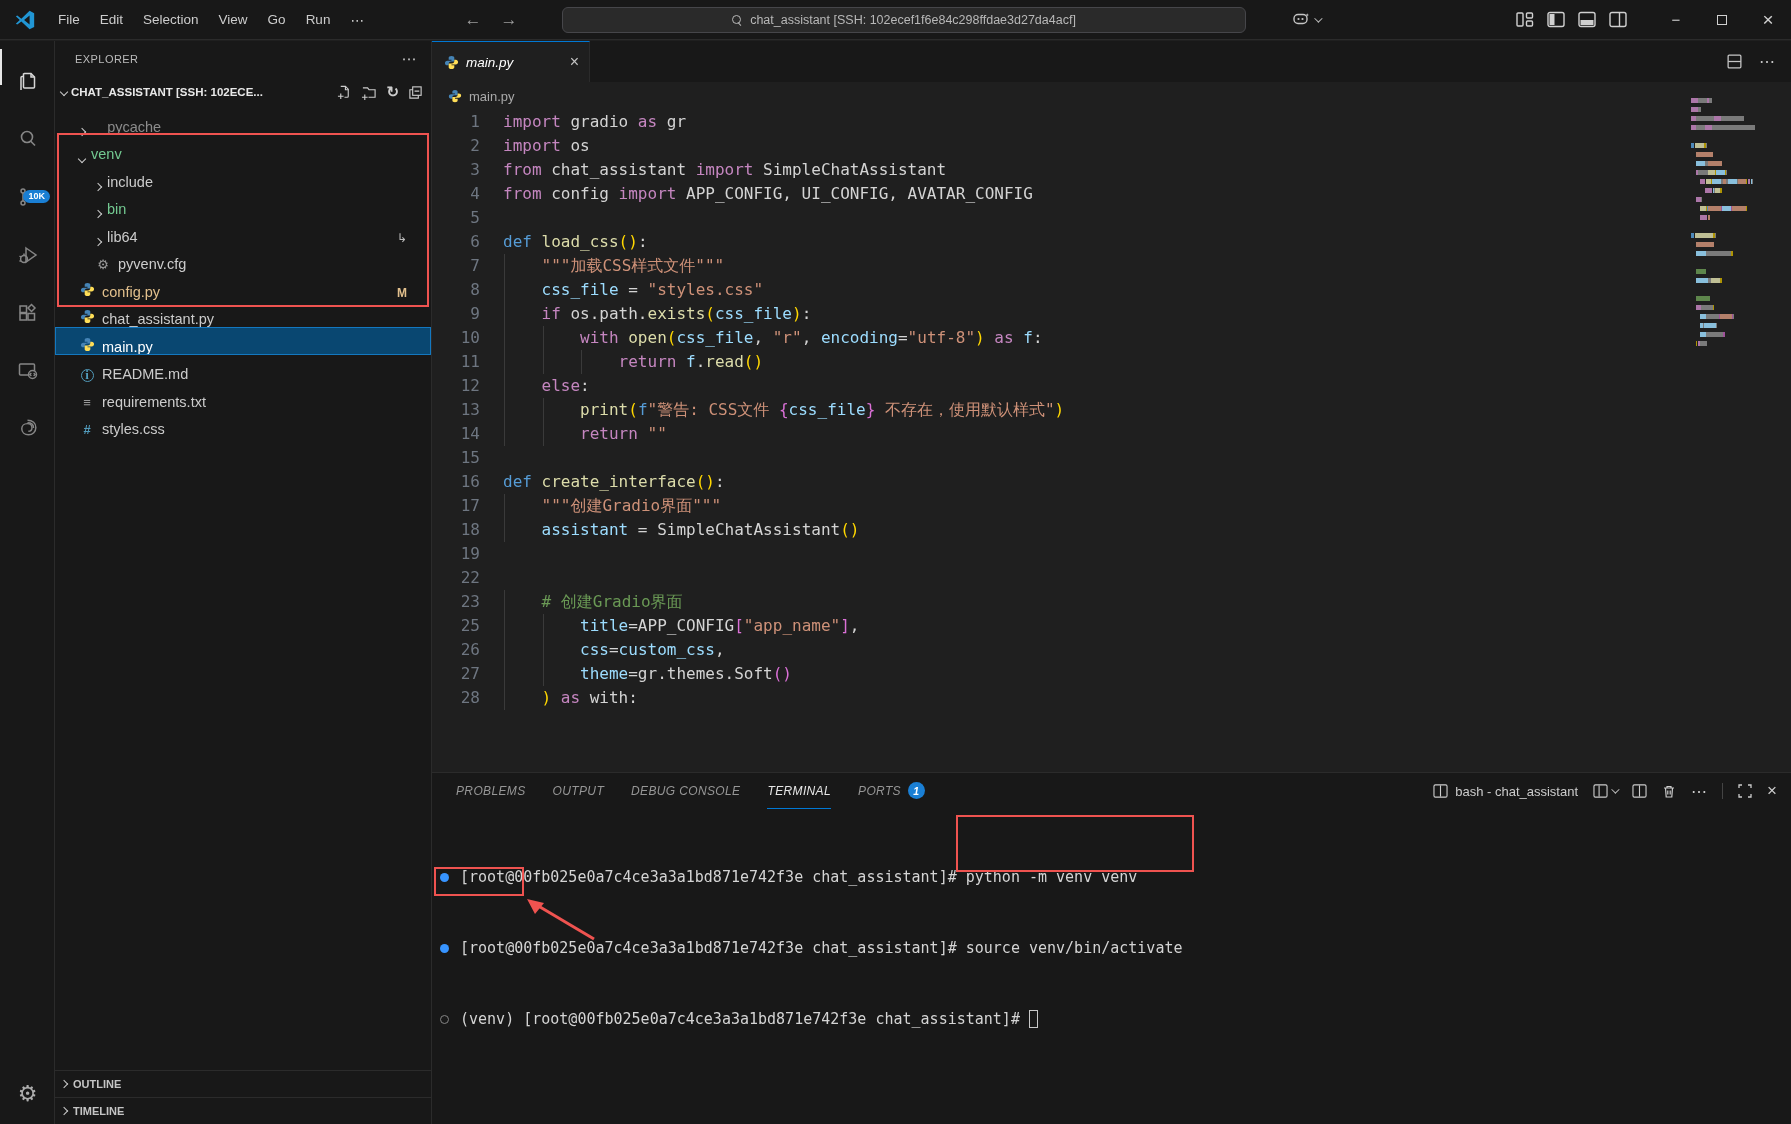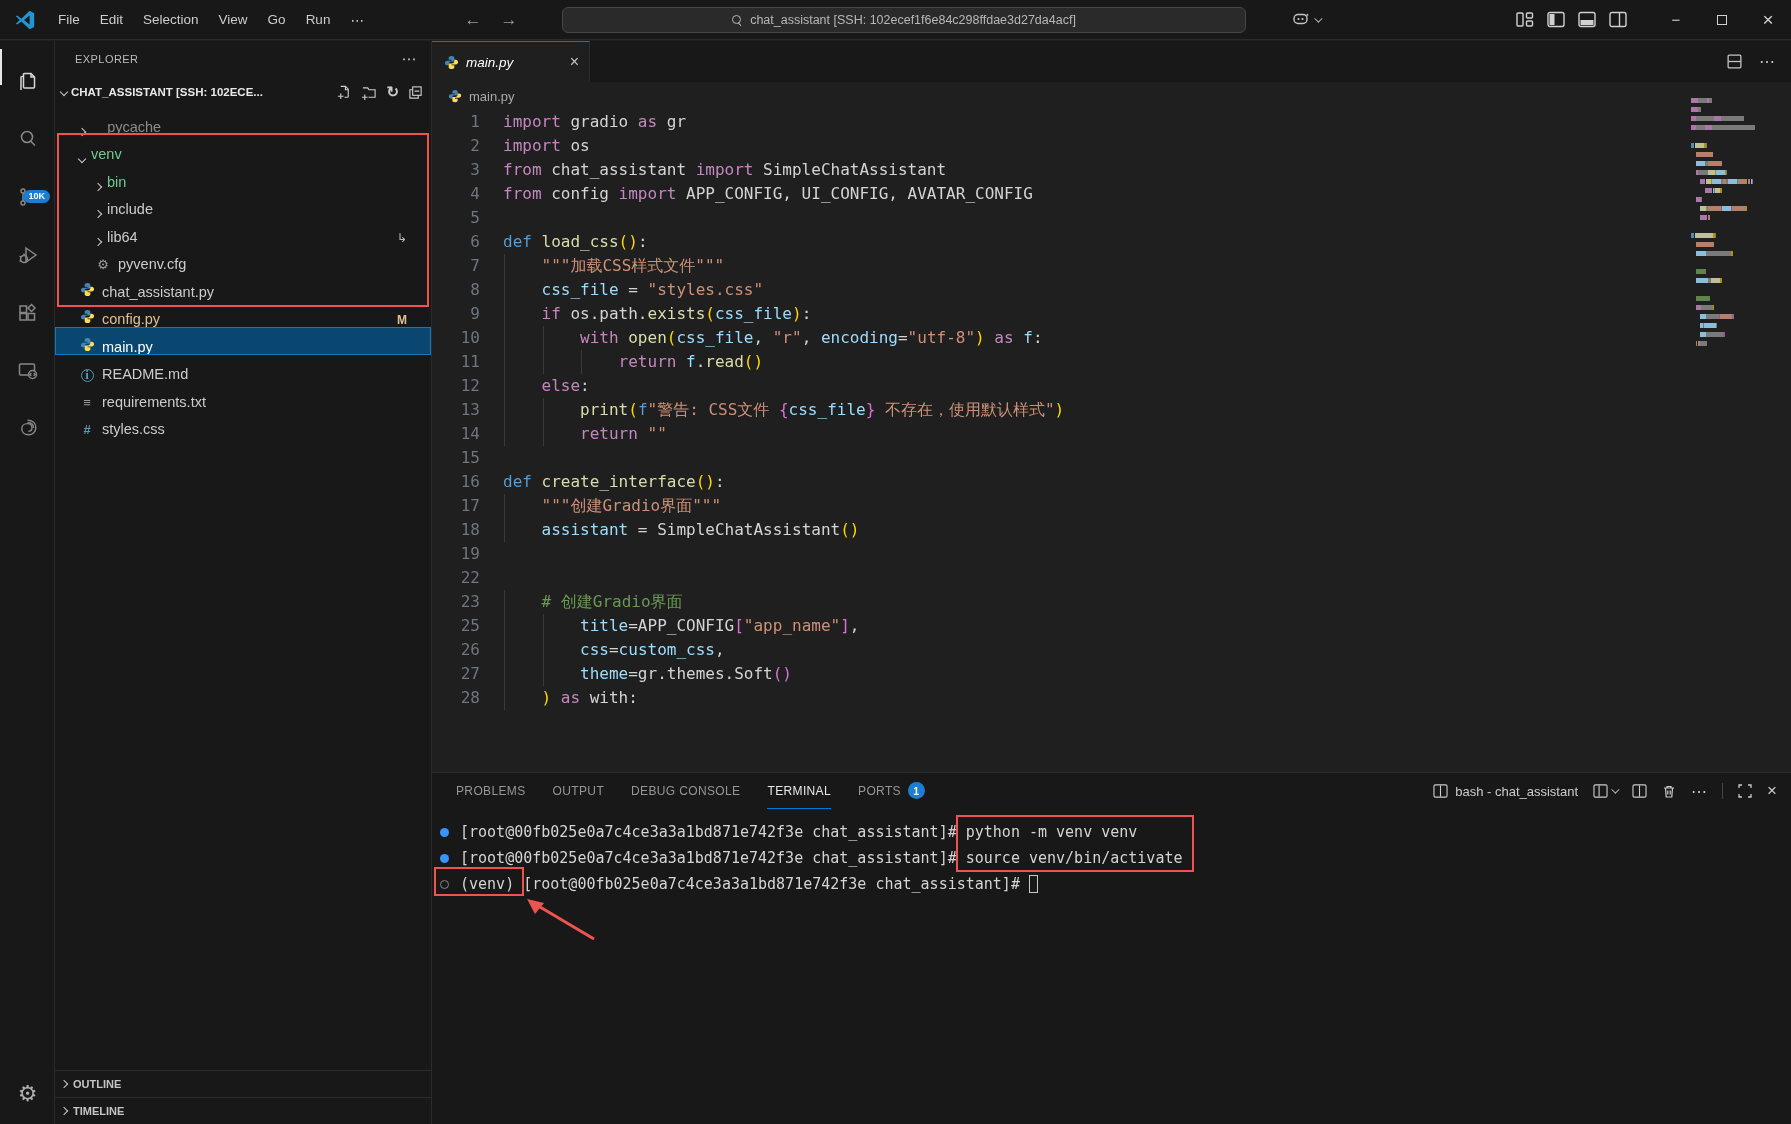--- a/index.html
+++ b/index.html
@@ -84,29 +84,29 @@
   .tok-kw{color:#c586c0} .tok-def{color:#569cd6} .tok-fn{color:#dcdcaa} .tok-var{color:#9cdcfe}
   .tok-str{color:#ce9178} .tok-com{color:#6a9955} .tok-pl{color:#d4d4d4} .tok-b1{color:#ffd700} .tok-b2{color:#da70d6} .tok-ws{color:#d4d4d4}
   .minimap { position:absolute; top:57px; right:14px; width:86px; bottom:360px; opacity:.85; }
   .mm-row { height:5px; margin-bottom:4px; white-space:nowrap; font-size:0; }
   .mm-row i { display:inline-block; height:5px; }
   .scrollcol { position:absolute; top:69px; right:0; width:14px; bottom:352px; background:#1f1f1f; }
 
   
   .panel { position:absolute; left:0; right:0; bottom:0; height:352px; background:#181818; border-top:1px solid #2b2b2b; }
   .panel-tabs { height:36px; display:flex; align-items:center; padding-left:24px; gap:27px; }
-  .ptab { font-size:12px; letter-spacing:.03em; color:#969696; height:36px; display:flex; align-items:center; gap:7px; border-bottom:1.5px solid transparent; }
+  .ptab { font-size:12px; letter-spacing:.03em; color:#969696; height:36px; display:flex; align-items:center; gap:7px; border-bottom:1.5px solid transparent;font-style:italic; }
   .ptab.active { color:#e7e7e7; border-bottom-color:var(--accent,#0078d4); }
   .ptab .pbadge { background:var(--badge,#1a7fd4); color:#fff; width:17px; height:17px; border-radius:50%; font-size:10.5px;
                   display:flex; align-items:center; justify-content:center; font-weight:bold; }
   .panel-right { margin-left:auto; display:flex; align-items:center; gap:15px; padding-right:14px; color:#cccccc; font-size:13px; }
   .panel-right .sep { width:1px; height:16px; background:#444; }
   .term-title { display:flex; align-items:center; gap:7px; }
   .term { position:absolute; top:46px; left:0; right:0; bottom:0; font-family:"DejaVu Sans Mono", monospace; font-size:15px; color:#d4d4d4; }
-  .term-row { height:26px; display:flex; align-items:center; white-space:pre; position:relative; padding-left:28px; }
+  .term-row { height:26px; display:flex; align-items:center; white-space:pre; position:relative; padding-left:28px;margin-top:45px; }
   .tg { position:absolute; left:8px; width:9px; height:9px; border-radius:50%; }
   .tg.filled { background:#3794ff; }
   .tg.open { border:1.5px solid #848484; }
   .cursor-block { display:inline-block; width:9px; height:18px; border:1px solid #c8c8c8; vertical-align:-3px; }
   .panel svg.overlay { position:absolute; inset:0; pointer-events:none; z-index:6; }
 </style>
 </head>
 <body>
 
 <div class="app" style="--accent: #0078d4; --badge: #1a7fd4; --annot: #ef5350; --modified: #e2c08d; --untracked: #73c991; --selbg: #094771;">
@@ -257,50 +257,50 @@
           <i class="cvr chev"></i>
           <span class="c-dim">__pycache__</span>
         </div>
         <div class="trow" style="padding-left: 24px;">
           <i class="cvd chev"></i>
           <span class="c-green">venv</span>
           <span class="badge-col"><span class="dot"></span></span>
         </div>
         <div class="trow" style="padding-left: 40px;">
           <i class="cvr chev"></i>
+          <span>include</span>
+        </div>
+        <div class="trow" style="padding-left: 40px;">
+          <i class="cvr chev"></i>
           <span class="c-green">bin</span>
           <span class="badge-col"><span class="dot"></span></span>
-        </div>
-        <div class="trow" style="padding-left: 40px;">
-          <i class="cvr chev"></i>
-          <span>include</span>
         </div>
         <div class="trow" style="padding-left: 40px;">
           <i class="cvr chev"></i>
           <span>lib64</span>
           <span class="badge-col" style="color: rgb(187, 187, 187);">↳</span>
         </div>
         <div class="trow" style="padding-left: 40px;">
           <span class="ficon"><span style="color:#9a9a9a;font-size:13px;">⚙</span></span>
           <span>pyvenv.cfg</span>
-        </div>
-        <div class="trow" style="padding-left: 24px;">
-          <span class="ficon"><svg width="15" height="15" viewBox="0 0 16 16">
-              <path fill="#4584b6" d="M8 1C6 1 5 1.8 5 3v2h3v1H3.5C2 6 1 7 1 8.5S2 11 3.5 11H5V9.5C5 8 6 7 7.5 7H11V3c0-1.2-1-2-3-2z"></path>
-              <path fill="#ffde57" d="M8 15c2 0 3-.8 3-2v-2H8v-1h4.5c1.5 0 2.5-1 2.5-2.5S14 5 12.5 5H11v1.5C11 8 10 9 8.5 9H5v4c0 1.2 1 2 3 2z"></path>
-            </svg></span>
-          <span>chat_assistant.py</span>
         </div>
         <div class="trow" style="padding-left: 24px;">
           <span class="ficon"><svg width="15" height="15" viewBox="0 0 16 16">
               <path fill="#4584b6" d="M8 1C6 1 5 1.8 5 3v2h3v1H3.5C2 6 1 7 1 8.5S2 11 3.5 11H5V9.5C5 8 6 7 7.5 7H11V3c0-1.2-1-2-3-2z"></path>
               <path fill="#ffde57" d="M8 15c2 0 3-.8 3-2v-2H8v-1h4.5c1.5 0 2.5-1 2.5-2.5S14 5 12.5 5H11v1.5C11 8 10 9 8.5 9H5v4c0 1.2 1 2 3 2z"></path>
             </svg></span>
           <span class="c-mod">config.py</span>
           <span class="badge-col c-mod" style="font-weight: bold;">M</span>
+        </div>
+        <div class="trow" style="padding-left: 24px;">
+          <span class="ficon"><svg width="15" height="15" viewBox="0 0 16 16">
+              <path fill="#4584b6" d="M8 1C6 1 5 1.8 5 3v2h3v1H3.5C2 6 1 7 1 8.5S2 11 3.5 11H5V9.5C5 8 6 7 7.5 7H11V3c0-1.2-1-2-3-2z"></path>
+              <path fill="#ffde57" d="M8 15c2 0 3-.8 3-2v-2H8v-1h4.5c1.5 0 2.5-1 2.5-2.5S14 5 12.5 5H11v1.5C11 8 10 9 8.5 9H5v4c0 1.2 1 2 3 2z"></path>
+            </svg></span>
+          <span>chat_assistant.py</span>
         </div>
         <div class="trow selected" style="padding-left: 24px;">
           <span class="ficon"><svg width="15" height="15" viewBox="0 0 16 16">
               <path fill="#4584b6" d="M8 1C6 1 5 1.8 5 3v2h3v1H3.5C2 6 1 7 1 8.5S2 11 3.5 11H5V9.5C5 8 6 7 7.5 7H11V3c0-1.2-1-2-3-2z"></path>
               <path fill="#ffde57" d="M8 15c2 0 3-.8 3-2v-2H8v-1h4.5c1.5 0 2.5-1 2.5-2.5S14 5 12.5 5H11v1.5C11 8 10 9 8.5 9H5v4c0 1.2 1 2 3 2z"></path>
             </svg></span>
           <span>main.py</span>
         </div>
         <div class="trow" style="padding-left: 24px;">
           <span class="ficon"><span style="color:#519aba;font-size:13px;font-weight:bold;border:1.3px solid #519aba;border-radius:50%;width:13px;height:13px;display:inline-flex;align-items:center;justify-content:center;font-family:'Liberation Serif',serif;">i</span></span>

